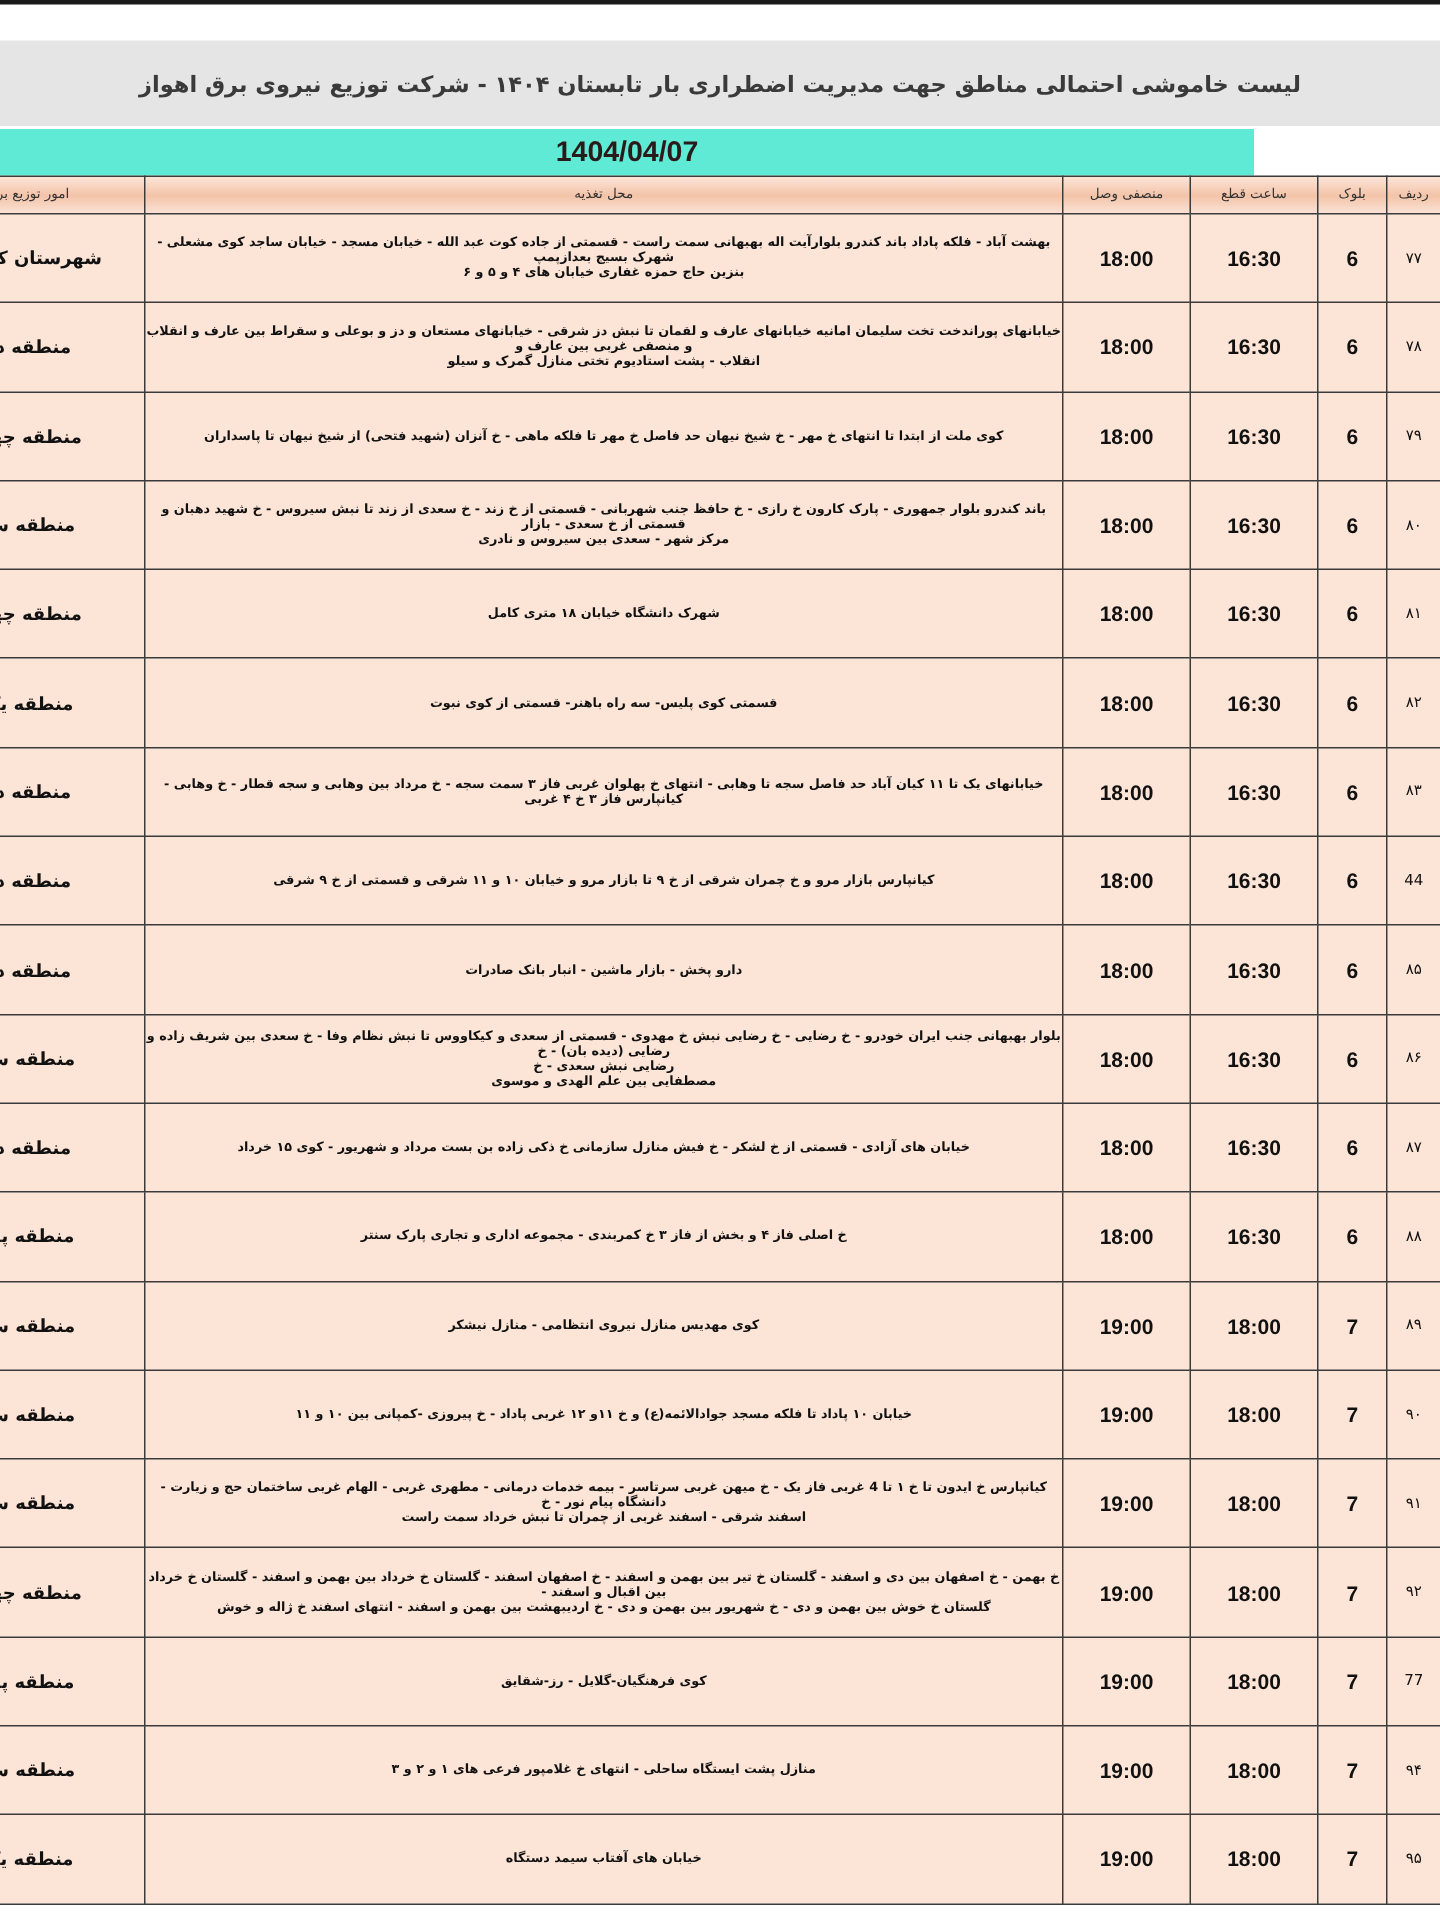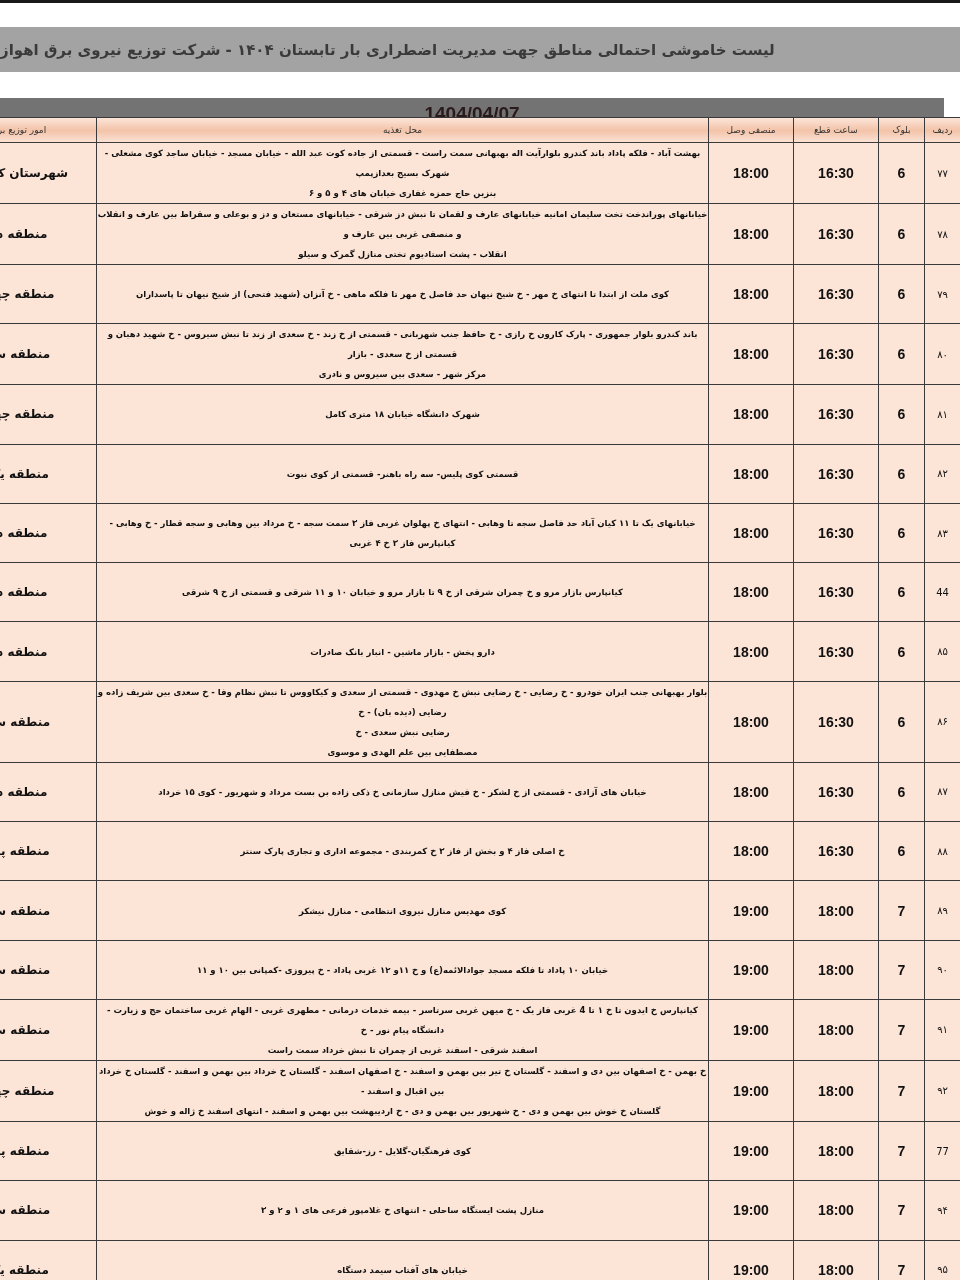--- a/index.html
+++ b/index.html
@@ -3,47 +3,47 @@
   <meta charset="utf-8">
   <style>
     html, body { margin: 0; padding: 0; }
     body {
       width: 960px; height: 1280px; overflow: hidden; position: relative;
       background: #ffffff;
       font-family: "DejaVu Sans", sans-serif;
     }
     .topbar { position: absolute; left: 0; top: 0; width: 960px; height: 3px; background: #1a1a1a; }
     .title-band {
-      position: absolute; left: 0; top: 27px; width: 960px; height: 45px;
-      background: #a3a3a3; display: flex; align-items: center; justify-content: flex-end;
+      position: absolute; left: 0; top: 27px; width: 960px; height: 57px;
+      background: #e5e5e5; display: flex; align-items: center; justify-content: center;
       direction: rtl;
     }
     .title-band span { font-size: 15px; font-weight: bold; color: #3a3a3a; }
     .date-band {
-      position: absolute; left: 0; top: 98px; width: 944px; height: 31px;
-      background: #737373; display: flex; align-items: center; justify-content: center;
+      position: absolute; left: 0; top: 86px; width: 836px; height: 31px;
+      background: #5eead4; display: flex; align-items: center; justify-content: center;
     }
     .date-band span { font-family: "Liberation Sans", sans-serif; font-size: 19px; font-weight: bold; color: #2a1a1a; }
 
     table.grid {
       position: absolute; left: -60px; top: 117px;
       width: 1020px; border-collapse: collapse; table-layout: fixed;
       direction: rtl;
     }
     table.grid th, table.grid td { border: 1.5px solid #3a3a3a; padding: 0; }
     table.grid th {
       height: 24px; font-size: 9px; font-weight: normal; color: #333;
       background: linear-gradient(#fbe3d6, #f3c3a8 50%, #fbe3d6);
     }
     th.c-zone { font-size: 11px; font-weight: bold; }
     table.grid td { background: #fce4d6; text-align: center; vertical-align: middle; color: #111; }
     td.c-row { font-size: 10px; margin-top: 16px; }
     td.c-block { font-family: "Liberation Sans", sans-serif; font-size: 14px; font-weight: bold; }
     td.c-time { font-family: "Liberation Sans", sans-serif; font-size: 14px; font-weight: bold; margin-top: 21px; }
-    td.c-desc { font-size: 8.5px; font-weight: bold; line-height: 20px; padding: 0 6px; white-space: pre-line; }
+    td.c-desc { font-size: 8.5px; font-weight: bold; line-height: 10px; padding: 0 6px; white-space: pre-line; }
     td.c-zone { font-size: 12px; font-weight: bold; text-align: center; padding-left: 0; }
   </style>
 </head>
 <body>
 
 <div class="topbar"></div>
 
 <div class="title-band">
   <span>لیست خاموشی احتمالی مناطق جهت مدیریت اضطراری بار تابستان ۱۴۰۴ - شرکت توزیع نیروی برق اهواز</span>
 </div>

